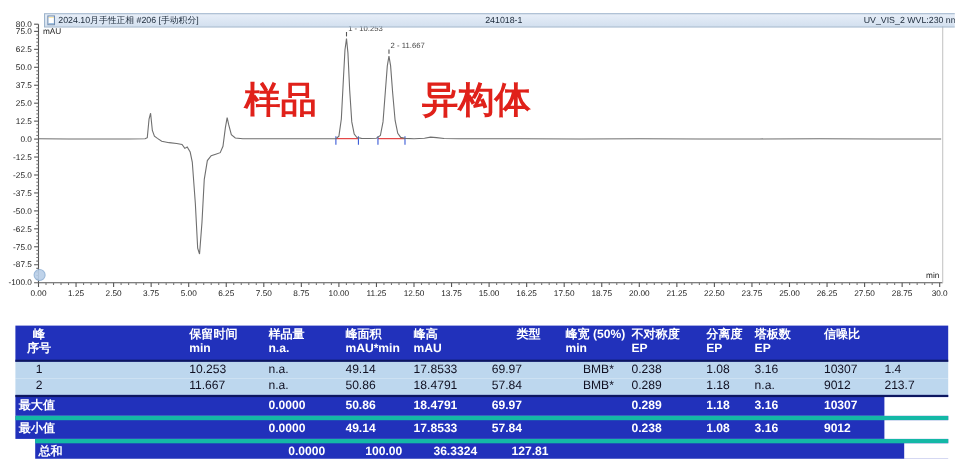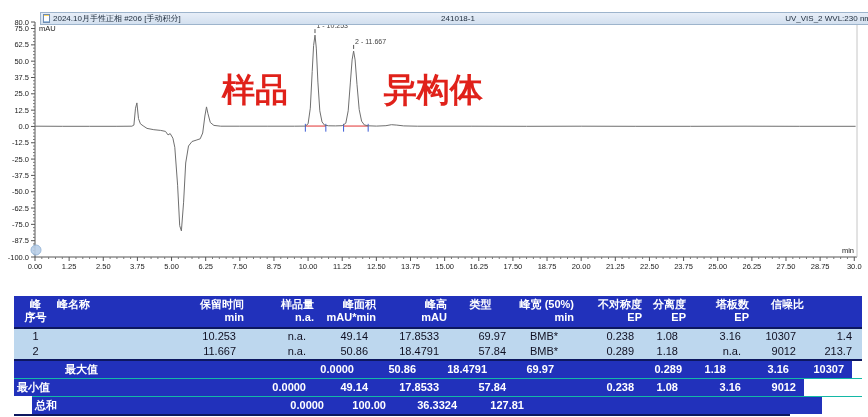--- a/index.html
+++ b/index.html
@@ -22,26 +22,26 @@
 
   
   #report-table{position:absolute;left:14px;top:296px;width:848px;font-size:11px;}
   .tbl-head{display:grid;background:var(--c-header-bg,#2131bb);color:#fff;font-weight:bold;
       border-bottom:2px solid var(--c-table-border,#0d1760);}
   .tbl-head .hcell{padding:2px 0 3px;}
   .tbl-head .hline{display:block;height:13px;line-height:13px;white-space:nowrap;}
   .tbl-row{display:grid;background:var(--c-row-bg,#bdd7ee);color:#101022;height:15px;line-height:15px;}
   .tbl-sum{display:grid;background:var(--c-header-bg,#2131bb);color:#fff;font-weight:bold;
       height:17px;line-height:17px;}
-  .tbl-sum.first{border-top:2px solid var(--c-table-border,#0d1760);padding-left:48px;}
-  .tbl-sum + .tbl-sum{border-top:1px solid #14b8a6;}
+  .tbl-sum.first{border-top:2px solid var(--c-table-border,#0d1760);}
+  .tbl-sum + .tbl-sum{border-top:4px solid #14b8a6;}
   .cell{white-space:nowrap;overflow:hidden;}
   .al-l{text-align:left;padding-left:4px;}
   .al-c{text-align:center;}
-  .al-r{text-align:right;padding-right:8px;}
+  .al-r{padding-right:8px;}
   .pad-wide{padding-right:24px;}
   .sum-label{grid-column:1 / span 2;text-align:left;padding-left:3px;}
   .blank-white{background:#fff;}
   #tbl-bottom{height:2px;background:var(--c-table-border,#0d1760);width:776px;}
 </style>
 </head>
 <body>
 
 <div id="chrom-panel">
   <svg id="chrom-svg" width="868" height="285">
@@ -310,21 +310,20 @@
   </div>
 </div>
 
 <div id="report-table">
     <div class="tbl-head" style="grid-template-columns: 43px 115px 72px 70px 62px 71px 67px 60px 68px 44px 63px 55px 72px;">
       <div class="hcell cell al-c">
         <span class="hline">峰</span>
         <span class="hline">序号</span>
       </div>
       <div class="hcell cell al-l">
-        <span class="hline">峰名称</span>
         <span class="hline"></span>
       </div>
       <div class="hcell cell al-r">
         <span class="hline">保留时间</span>
         <span class="hline">min</span>
       </div>
       <div class="hcell cell al-r">
         <span class="hline">样品量</span>
         <span class="hline">n.a.</span>
       </div>

